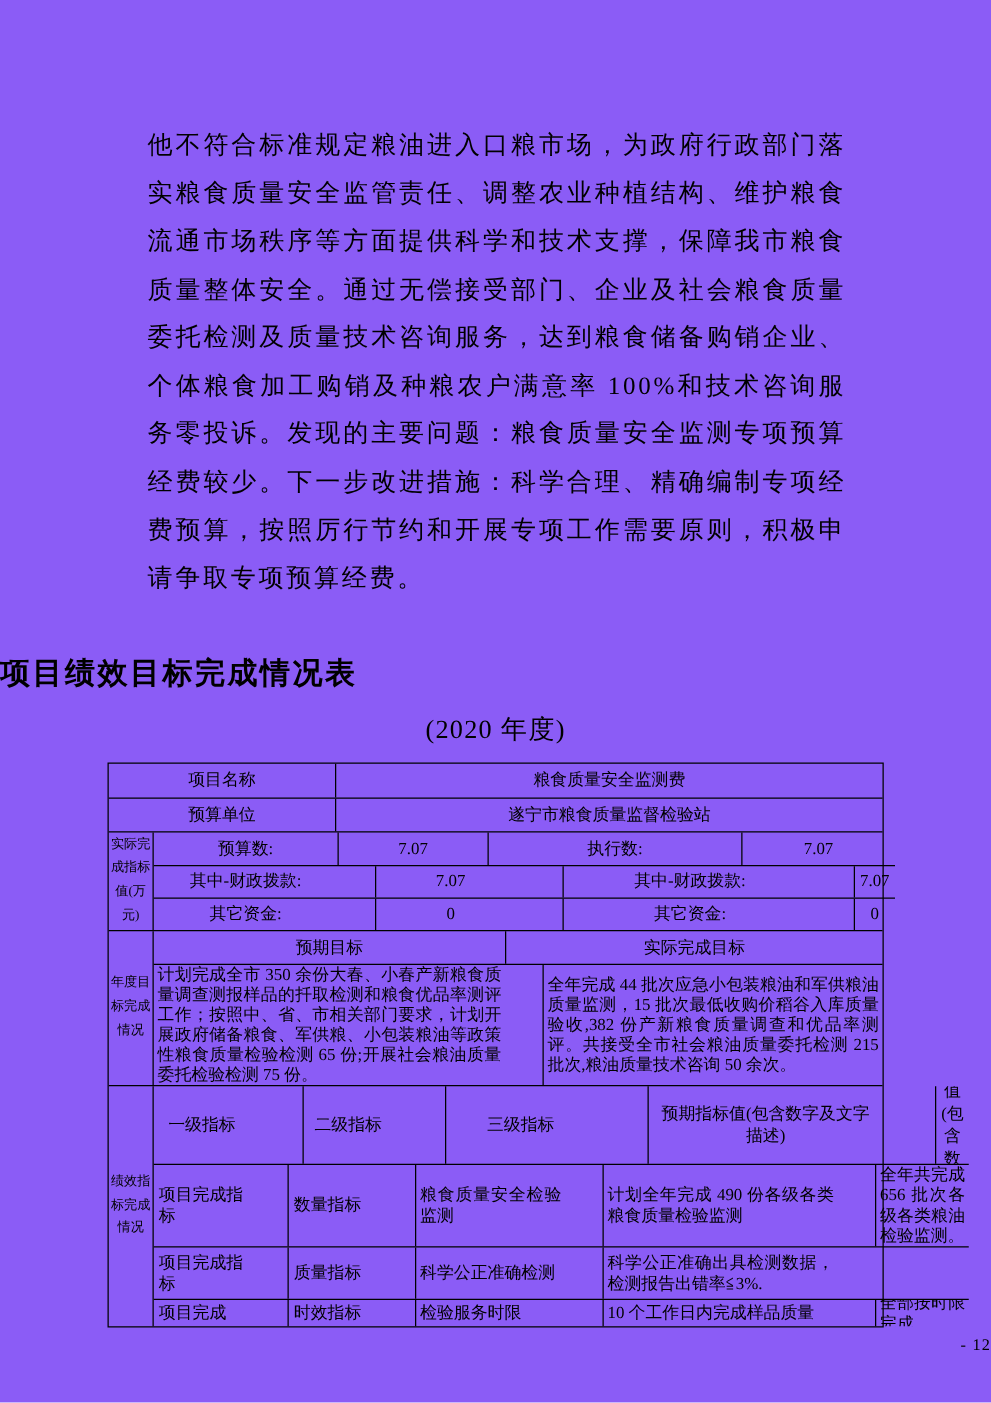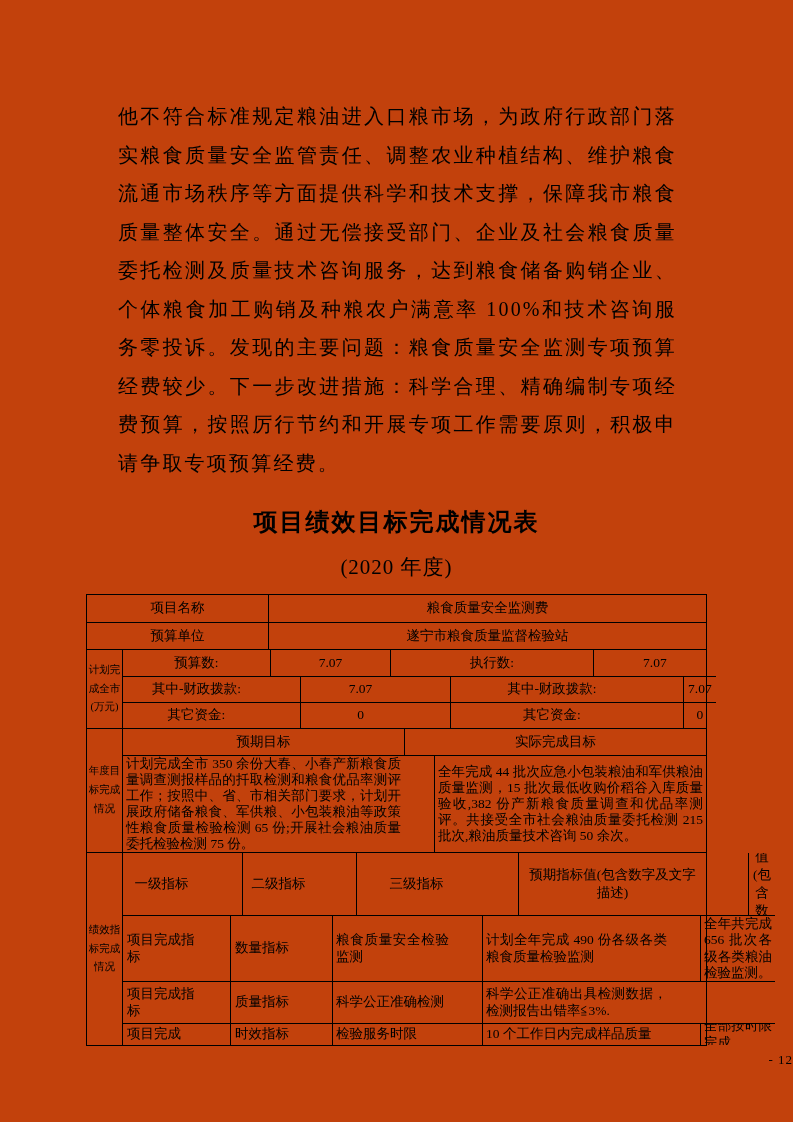--- a/index.html
+++ b/index.html
@@ -1,37 +1,37 @@
 <!DOCTYPE html>
 <html><head>
 <meta charset="utf-8">
 <style>
   * { margin:0; padding:0; box-sizing:border-box; }
   html,body { background:#ffffff; }
   .page {
     position:relative;
     width:793px; height:1122px;
     margin:0 auto;
-    background:#c2410c;
+    background:#8b5cf6;
     color:#000;
     font-family:"Liberation Serif","DejaVu Serif",serif;
     overflow:hidden;
   }
   .body-paragraph {
     margin:0;
     padding:97px 116px 0 118px;
     font-size:20px;
     line-height:38.5px;
     letter-spacing:2.2px;
     text-align:justify;
     text-justify:inter-character;
   }
   .doc-title {
-    margin-top:24px;
-    text-align:center;
+    margin-top:40px;
+    text-align:left;
     font-family:Liberation Sans, sans-serif;
     font-weight:bold;
     font-size:24px;
     letter-spacing:2px;
   }
   .doc-subtitle {
     margin-top:15px;
     text-align:center;
     font-size:21px;
     letter-spacing:1px;
@@ -125,21 +125,21 @@
       <div class="cell wA1">项目名称</div>
       <div class="cell wFlex">粮食质量安全监测费</div>
     </div>
 
     <div class="trow h-r2">
       <div class="cell wA1">预算单位</div>
       <div class="cell wFlex">遂宁市粮食质量监督检验站</div>
     </div>
 
     <div class="band">
-      <div class="sec-cell">计划完成全市(万元)</div>
+      <div class="sec-cell">实际完成指标值(万元)</div>
       <div class="band-rows">
         <div class="trow h-bud">
           <div class="cell wB1">预算数:</div>
           <div class="cell wB2">7.07</div>
           <div class="cell wB3">执行数:</div>
           <div class="cell wFlex">7.07</div>
         </div>
         <div class="trow h-bud">
           <div class="cell wB1">其中-财政拨款:</div>
           <div class="cell wB2">7.07</div>

